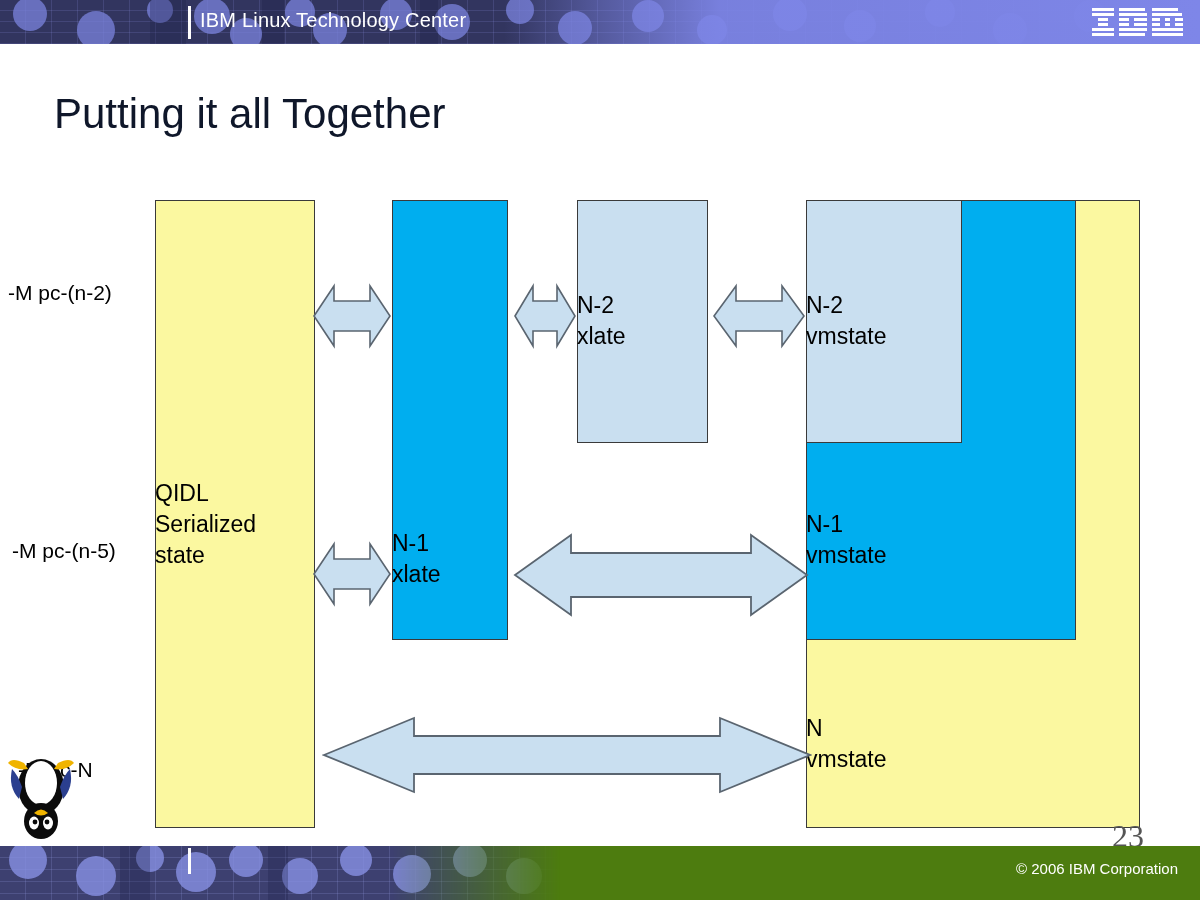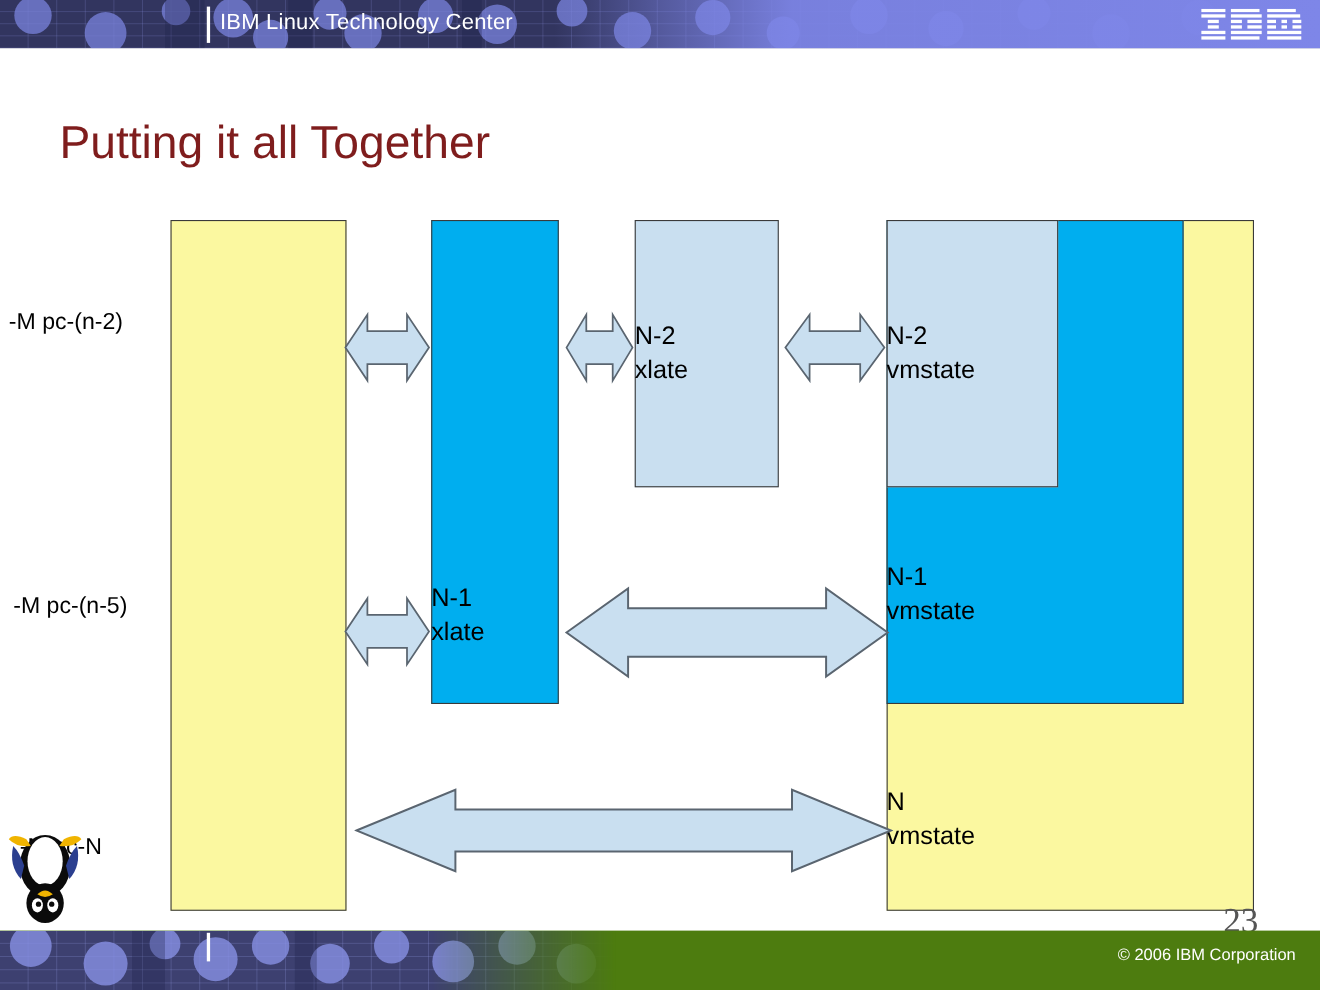--- a/index.html
+++ b/index.html
@@ -72,23 +72,22 @@
     left: 0; top: 44px;
     width: 1200px; height: 3px;
     background: #ffffff;
   }
 
   
   #slide-title {
     position: absolute;
     left: 54px; top: 90px;
     font-size: 42px;
-    color: #7f1d1d;
+    color: #0f172a;
     white-space: nowrap;
-    margin-top: 16px;
   }
 
   
   #diagram {
     position: absolute;
     left: 0; top: 0;
     width: 1200px; height: 900px;
   }
   .box {
     position: absolute;
@@ -265,20 +264,23 @@
 <div id="diagram">
 
   <div class="box" id="box-qidl"></div>
   <div class="box" id="box-n1-xlate"></div>
   <div class="box" id="box-n2-xlate"></div>
 
   <div class="box" id="box-n-vmstate"></div>
   <div class="box" id="box-n1-vmstate"></div>
   <div class="box" id="box-n2-vmstate"></div>
 
+  <div class="box-text" id="txt-qidl">QIDL
+Serialized
+state</div>
   <div class="box-text" id="txt-n1-xlate">N-1
 xlate</div>
   <div class="box-text" id="txt-n2-xlate">N-2
 xlate</div>
   <div class="box-text" id="txt-n2-vmstate">N-2
 vmstate</div>
   <div class="box-text" id="txt-n1-vmstate">N-1
 vmstate</div>
   <div class="box-text" id="txt-n-vmstate">N
 vmstate</div>

